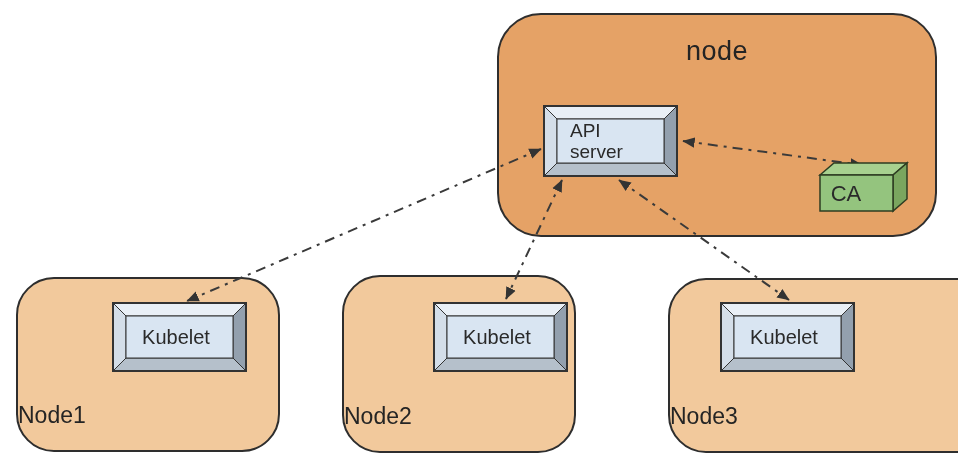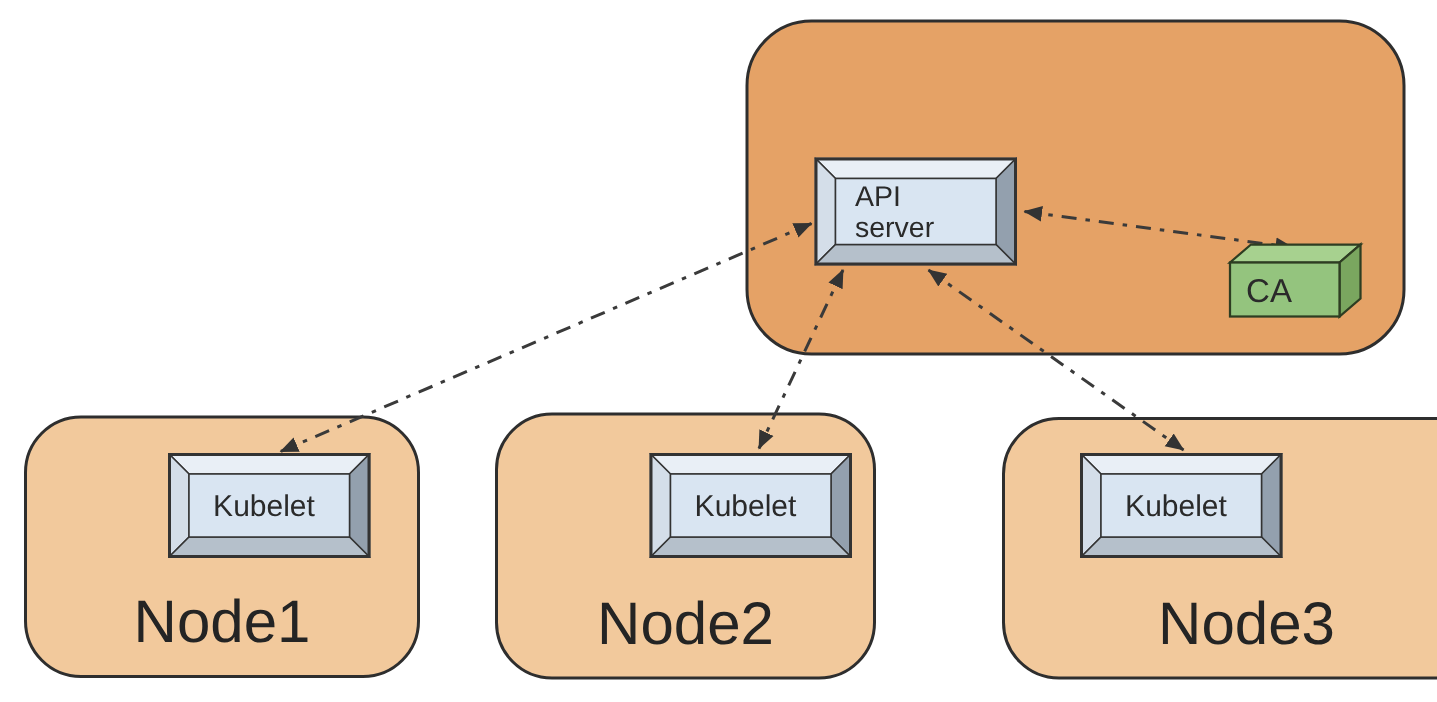--- a/index.html
+++ b/index.html
@@ -27,40 +27,39 @@
     width: 440px;
     height: 224px;
     background: #e5a266;
     border-radius: 44px;
   }
   .node-box {
     background: #f2c99c;
     border-radius: 38px;
   }
   .node1 { left: 16px;  top: 277px; width: 264px; height: 175px; }
-  .node2 { left: 330px; top: 275px; width: 254px; height: 178px; }
+  .node2 { left: 342px; top: 275px; width: 234px; height: 178px; }
   .node3 { left: 668px; top: 278px; width: 326px; height: 175px; }
   .mgmt-title {
     position: absolute;
     top: 20px;
     left: 0;
     width: 100%;
     text-align: center;
     font-size: 27px;
     line-height: 33px;
     color: #242424;
     letter-spacing: 0.5px;
   }
   .node-label {
     position: absolute;
     bottom: 16px;
     left: 0;
     width: 100%;
-    text-align: center;
-    font-size: 40px;
+    font-size: 23px;
     line-height: 37px;
     color: #242424;
   }
   .abs-svg {
     position: absolute;
     display: block;
   }
   .arrows-layer {
     position: absolute;
     left: 0;
@@ -81,20 +80,21 @@
     fill: #2a2a2a;
   }
 </style>
 </head>
 <body>
 
 <div class="stage">
 
   <div class="group-box mgmt-box">
     <div class="mgmt-title">
+      <div>node</div>
     </div>
   </div>
 
   <div class="group-box node-box node1">
     <div class="node-label">Node1</div>
   </div>
   <div class="group-box node-box node2">
     <div class="node-label">Node2</div>
   </div>
   <div class="group-box node-box node3">

